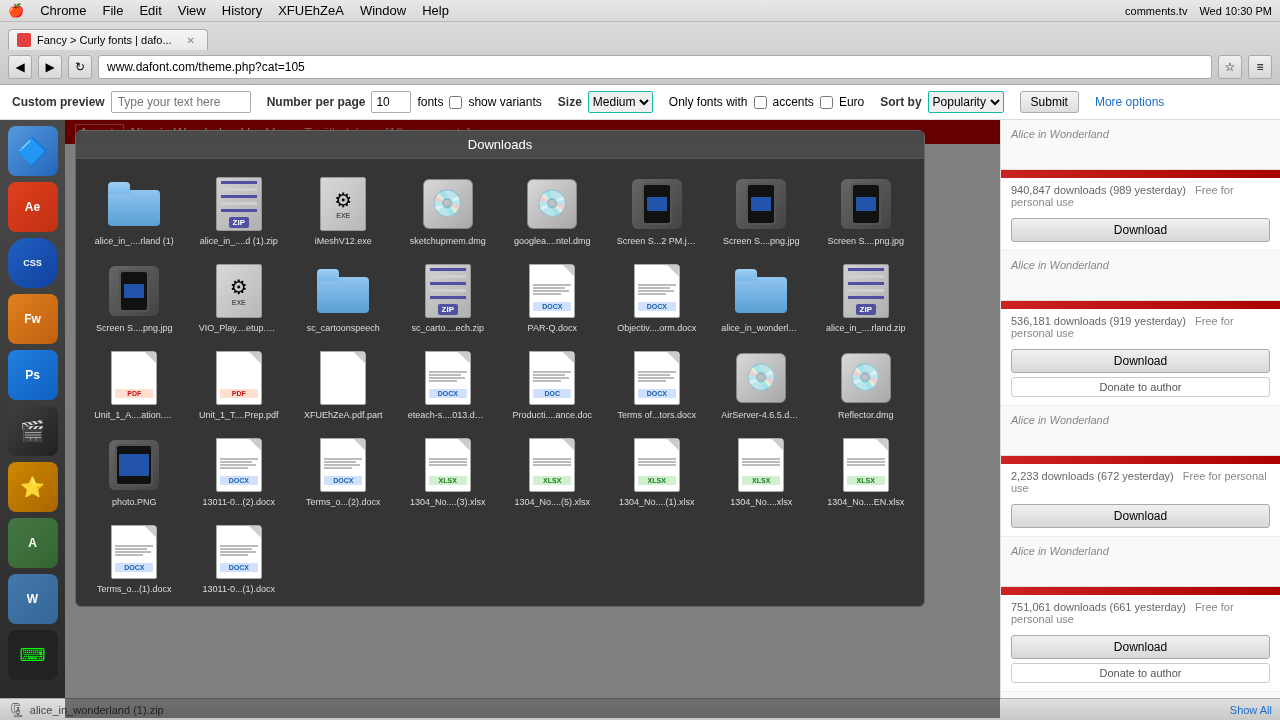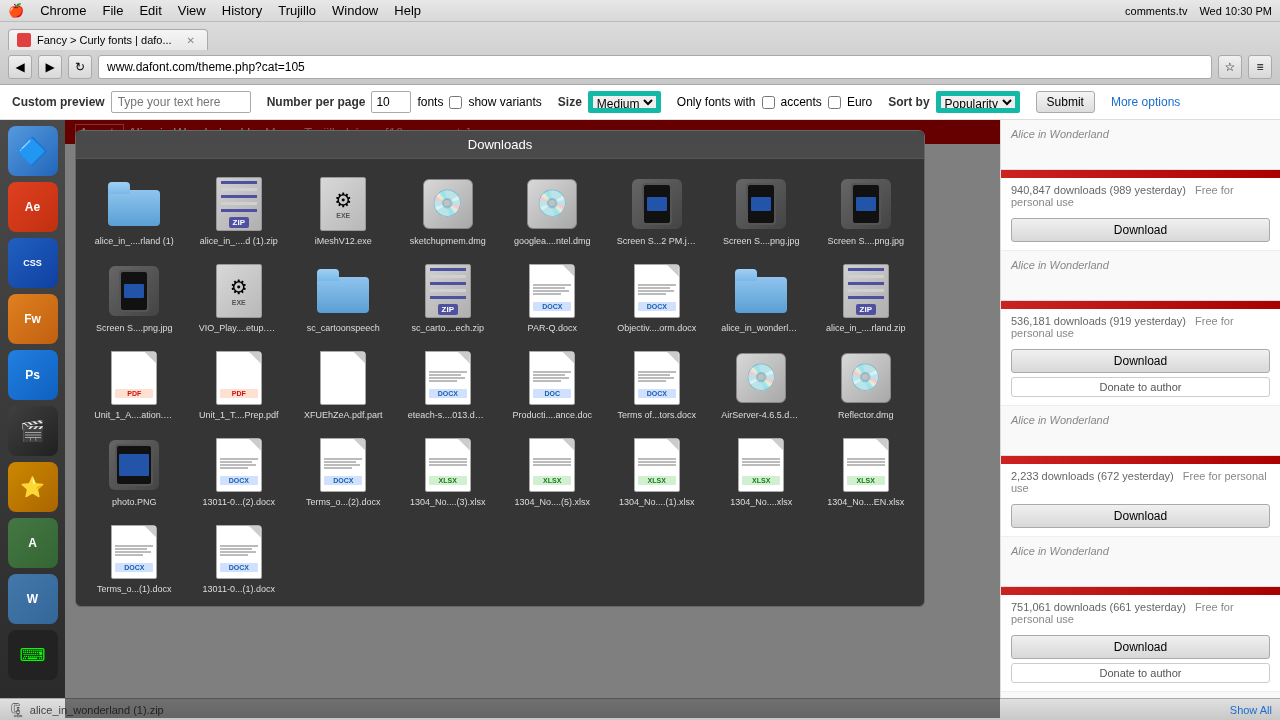--- a/index.html
+++ b/index.html
@@ -80,21 +80,21 @@
     .num-input {
       height: 22px;
       border: 1px solid #aaa;
       border-radius: 2px;
       padding: 0 4px;
       font-size: 12px;
       width: 40px;
     }
     .select-input {
       height: 22px;
-      border: 5px solid #14b8a6;
+      border: 1px solid #14b8a6;
       border-radius: 2px;
       font-size: 12px;
     }
     .submit-btn {
       background: linear-gradient(to bottom, #f5f5f5, #ddd);
       border: 1px solid #aaa;
       border-radius: 3px;
       padding: 2px 10px;
       font-size: 12px;
       cursor: pointer;
@@ -111,21 +111,21 @@
       background: linear-gradient(to bottom, #4a4a4a, #2a2a2a);
       display: flex;
       flex-direction: column;
       align-items: center;
       padding: 4px 0;
       gap: 2px;
       overflow: hidden;
     }
     .sidebar-icon { width: 50px; height: 50px; border-radius: 8px; background: #555; margin: 2px; display: flex; align-items: center; justify-content: center; font-size: 20px; cursor: pointer; }
     .sidebar-icon.red { background: linear-gradient(135deg, #e04020, #c03010); }
-    .sidebar-icon.blue-dark { background: linear-gradient(135deg, #2060c0, #1040a0); }
+    .sidebar-icon.blue-dark { background: linear-gradient(135deg, #2060c0, #1040a0); border-radius: 19px; }
     .sidebar-icon.orange { background: linear-gradient(135deg, #e08020, #c06010); }
     .sidebar-icon.blue { background: linear-gradient(135deg, #2080e0, #1060c0); }
     .sidebar-icon.dark { background: linear-gradient(135deg, #404040, #202020); }
 
     
     .main-area {
       flex: 1;
       background: white;
       position: relative;
       overflow: hidden;
@@ -289,21 +289,21 @@
 <body>
 
 <div class="mac-top-bar">
   <div class="mac-top-left">
     <span>🍎</span>
     <span>Chrome</span>
     <span>File</span>
     <span>Edit</span>
     <span>View</span>
     <span>History</span>
-    <span>Trujillo</span>
+    <span>XFUEhZeA</span>
     <span>Window</span>
     <span>Help</span>
   </div>
   <div class="mac-top-right">
     <span>comments.tv</span>
     <span>Wed 10:30 PM</span>
   </div>
 </div>
 
 <div class="browser-chrome">

